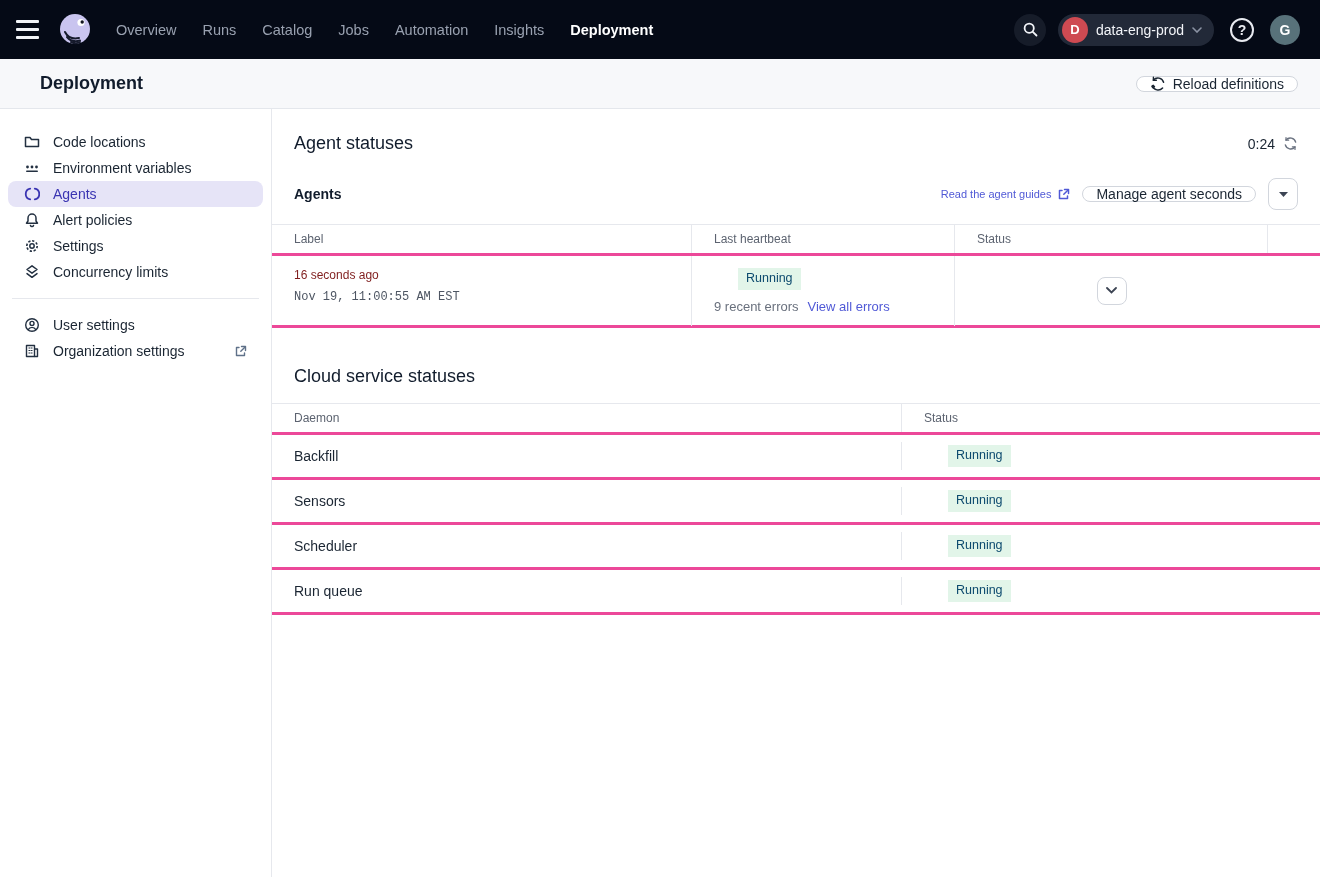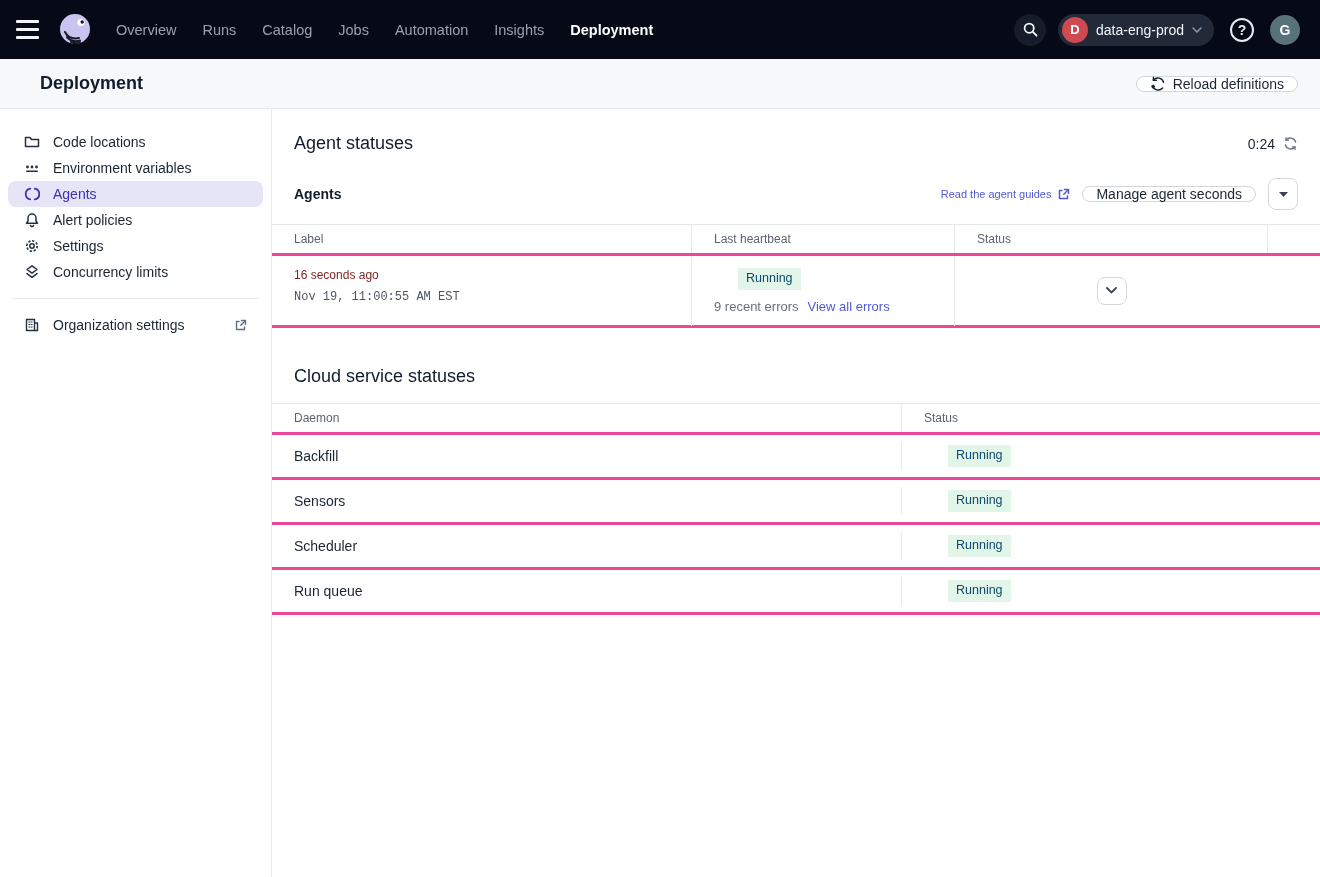--- a/index.html
+++ b/index.html
@@ -225,20 +225,30 @@
     <div class="side-item">
       <span class="ic">
         <svg width="16" height="16" viewBox="0 0 16 16" fill="none" stroke="currentColor" stroke-width="1.5" stroke-linejoin="round">
             <path d="M8 1.8 L13 5.5 L8 9.2 L3 5.5 z"></path>
             <path d="M3 9.6 L8 13.3 L13 9.6" stroke-linecap="round"></path>
           </svg>
       </span>
       <span>Concurrency limits</span>
     </div>
     <div class="side-divider"></div>
+    <div class="side-item">
+      <span class="ic">
+        <svg width="16" height="16" viewBox="0 0 16 16" fill="none" stroke="currentColor" stroke-width="1.4">
+            <circle cx="8" cy="8" r="6.3"></circle>
+            <circle cx="8" cy="6.4" r="2"></circle>
+            <path d="M4.2 12.6 a4.4 4.4 0 0 1 7.6 0" stroke-linecap="round"></path>
+          </svg>
+      </span>
+      <span>User settings</span>
+    </div>
     <div class="side-item">
       <span class="ic">
         <svg width="16" height="16" viewBox="0 0 16 16" fill="none" stroke="currentColor" stroke-width="1.4" stroke-linejoin="round">
             <rect x="2.5" y="2.5" width="8" height="11"></rect>
             <path d="M10.5 6 h3 v7.5 h-3"></path>
             <path d="M4.5 5 h2 M7 5 h1.5 M4.5 7.5 h2 M7 7.5 h1.5 M4.5 10 h2 M7 10 h1.5" stroke-width="1.2"></path>
           </svg>
       </span>
       <span>Organization settings</span>
       <span class="ext">

